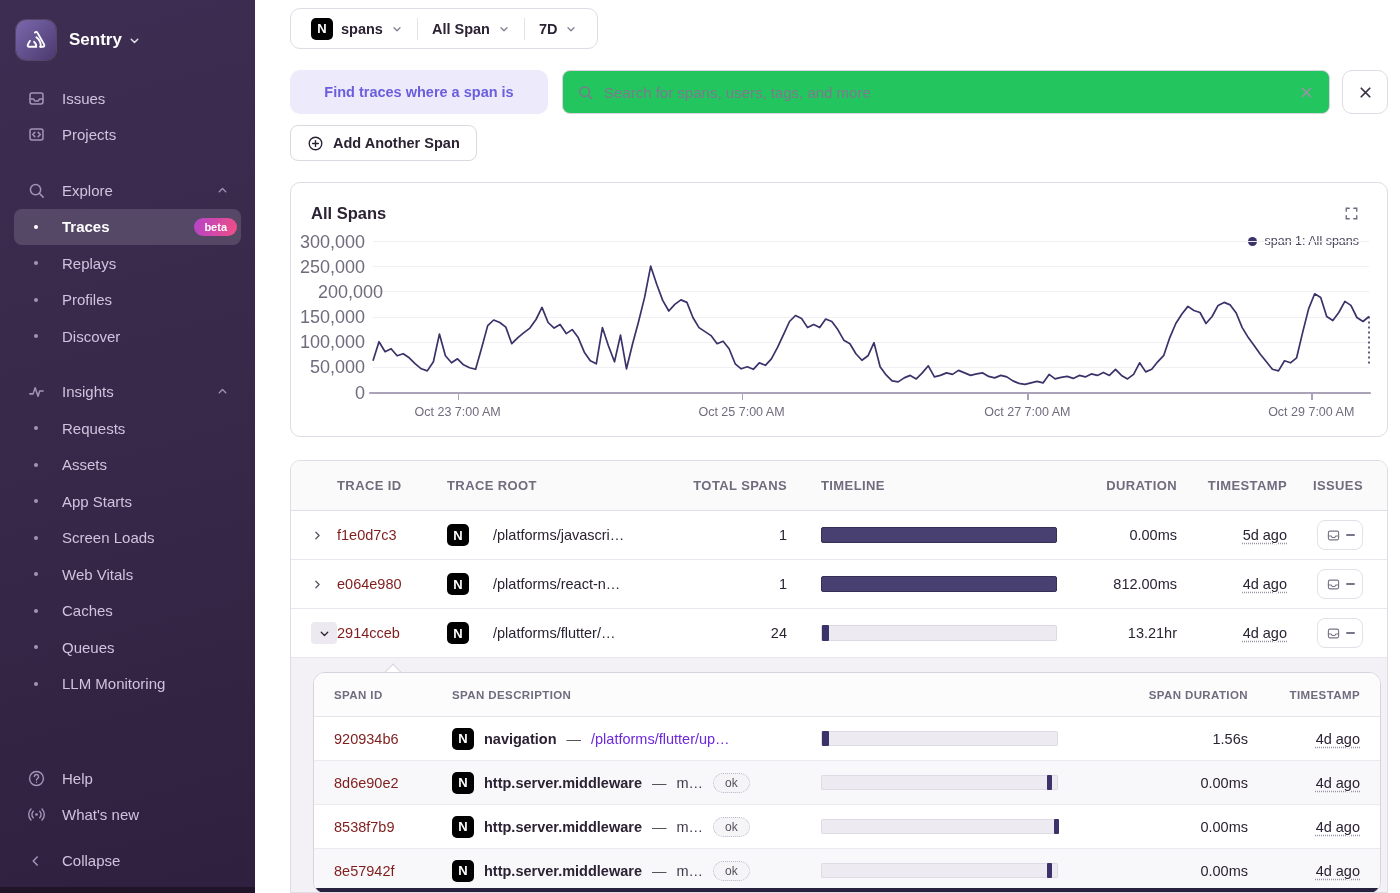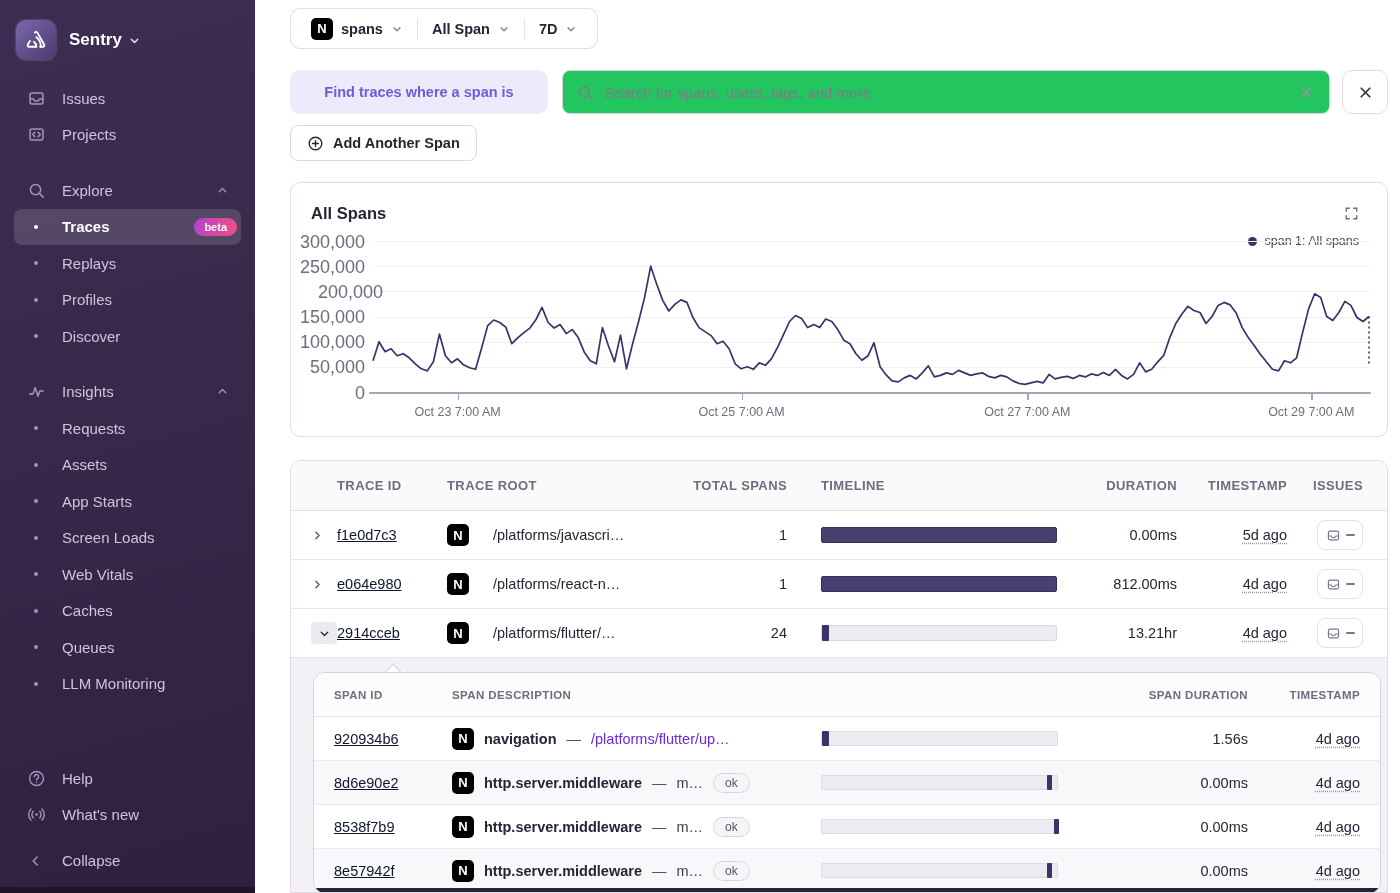--- a/index.html
+++ b/index.html
@@ -79,21 +79,21 @@
     border:1px solid #e0dbe4; border-radius:10px 10px 0 0; background:#fff; overflow:hidden; }
   .t-grid { display:grid; grid-template-columns:26px 110px 244px 96px 34px 236px 120px 110px 76px;
     align-items:center; padding:0 20px; }
   .t-head { height:50px; background:#fafafb; border-bottom:1px solid #e3dee8; }
   .t-head .th { font-size:13px; font-weight:700; color:#716b7e; letter-spacing:.4px; }
   .th.r, .td.r { text-align:right; }
   .t-row { height:49px; border-bottom:1px solid #eae6ee; font-size:14.5px; }
   .chev-cell { color:#5a5465; display:flex; }
   .chev-btn { width:26px; height:22px; background:#ece9f0; border-radius:4px; display:flex;
     align-items:center; justify-content:center; cursor:pointer; }
-  .trace-link { color:#0f172a; cursor:pointer;text-decoration:underline; }
+  .trace-link { color:#7f1d1d; cursor:pointer; }
   .root-cell { display:flex; align-items:center; gap:24px; overflow:hidden; }
   .root-cell .txt, .desc-txt { white-space:nowrap; overflow:hidden; }
   .bar-track { position:relative; width:236px; height:16px; background:#edebf1; border-radius:2px;
     box-shadow:inset 0 0 0 1px rgba(190,183,201,.35); }
   .bar-full { width:100%; height:16px; background:#474070; border:1px solid #353057; border-radius:2px; }
   .marker { position:absolute; top:0; height:16px; background:#3a3268; border-radius:1px; }
   .ts { text-decoration:underline dotted #9a93a5; text-underline-offset:3px; }
   .issues-btn { width:46px; height:30px; border:1px solid #e4e0e8; border-radius:8px; background:#fff;
     display:flex; align-items:center; justify-content:center; gap:5px; color:#7a7488; cursor:pointer;
     justify-self:end; }

